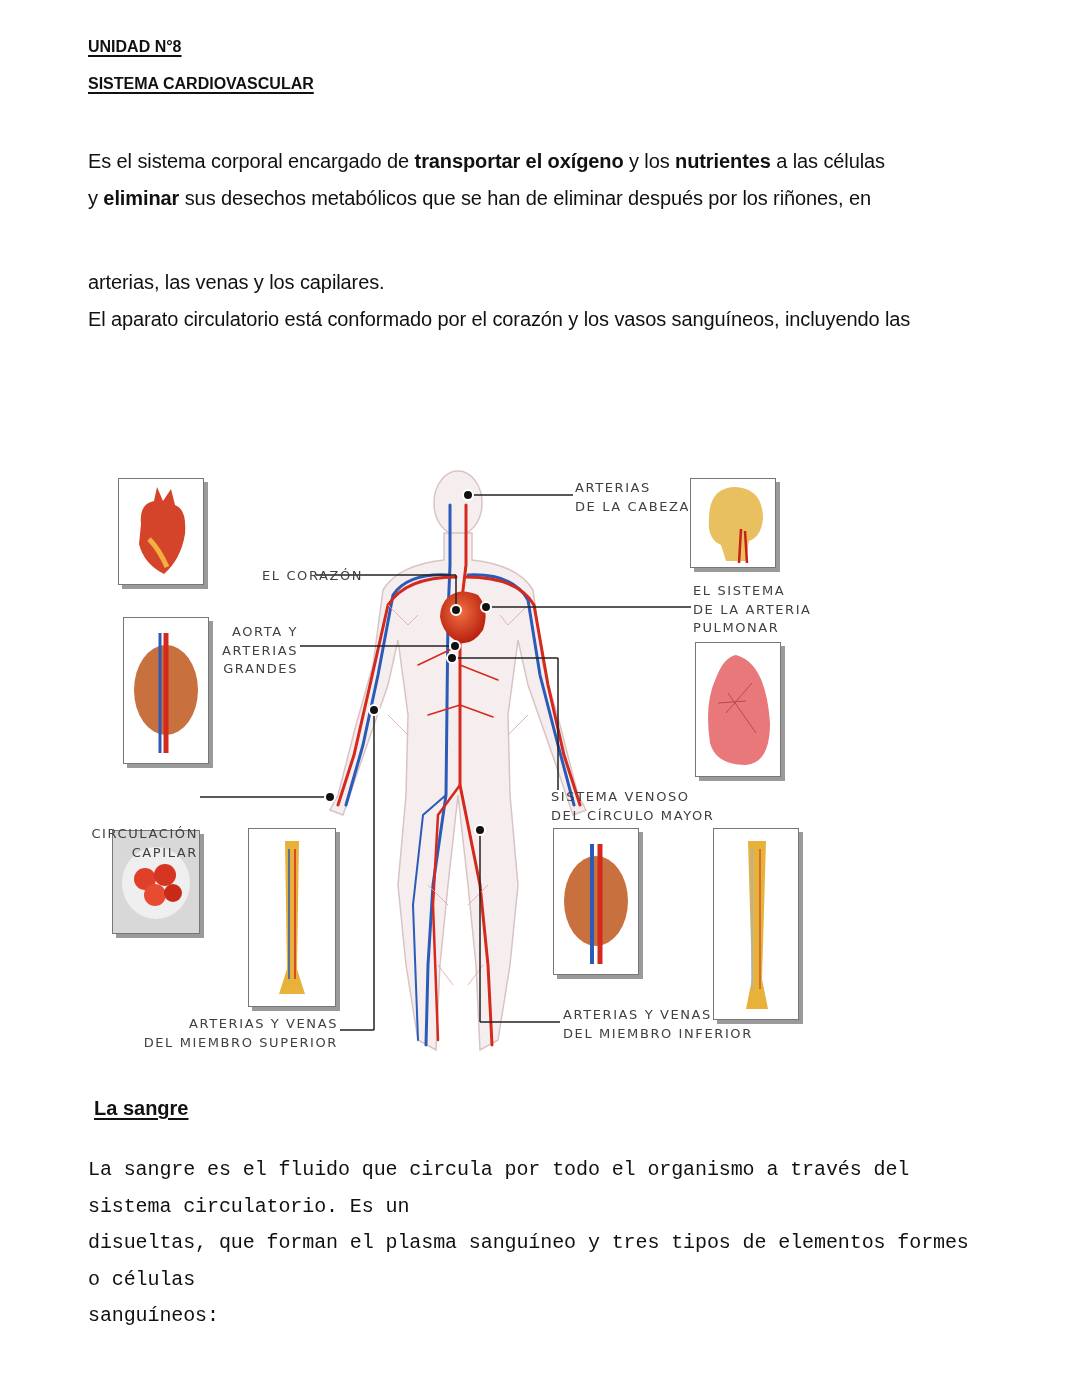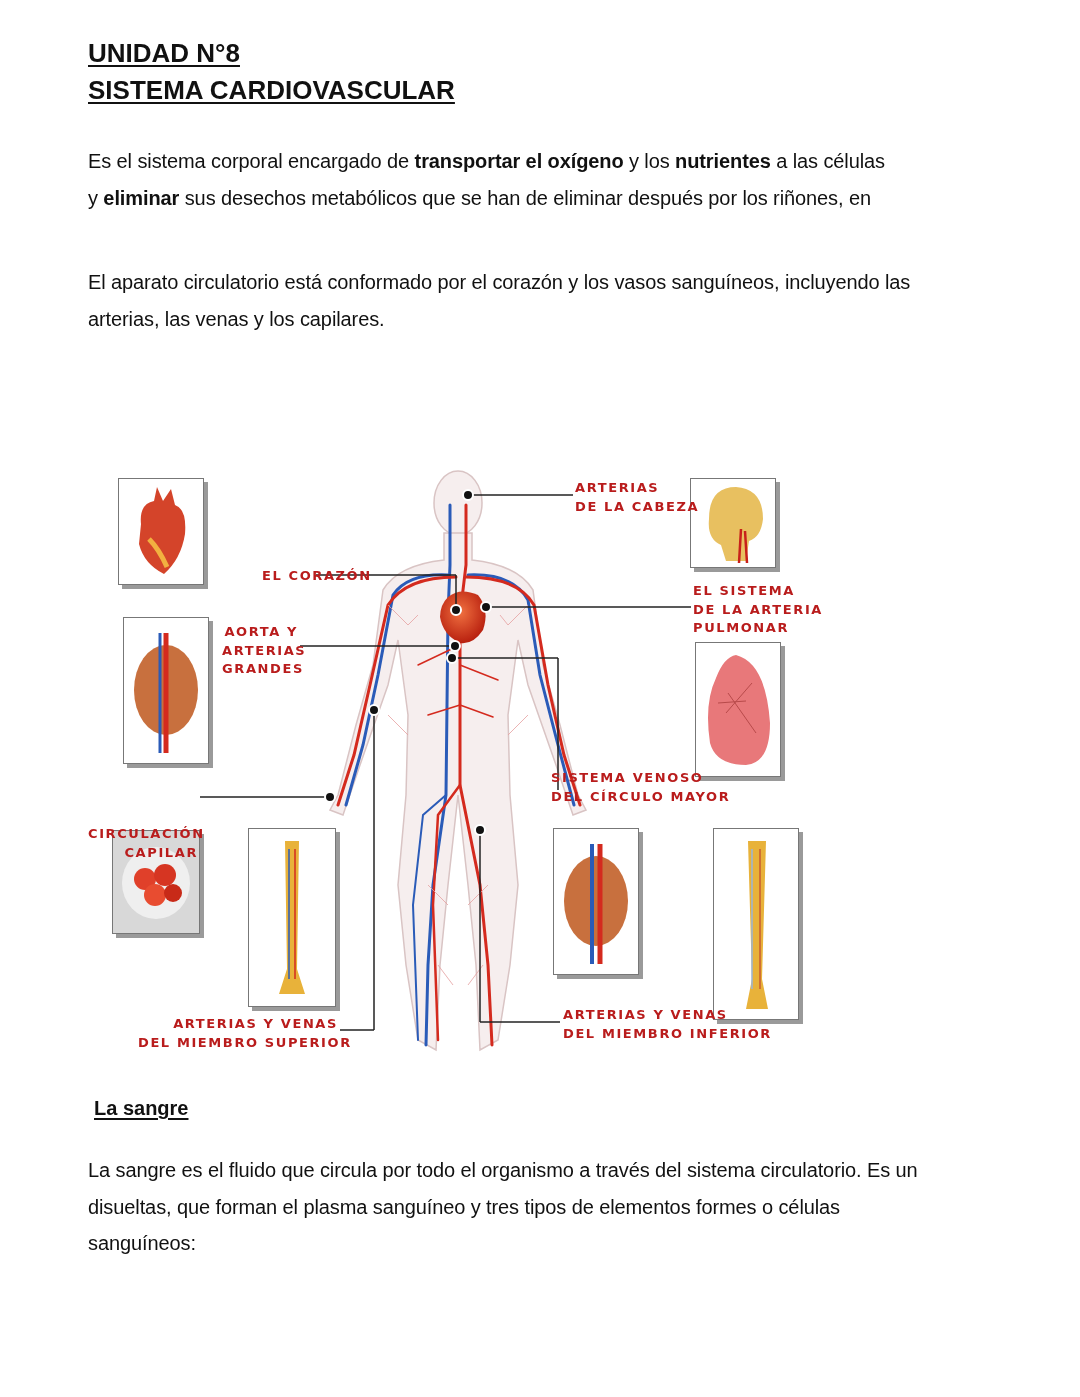--- a/index.html
+++ b/index.html
@@ -1,42 +1,42 @@
 <!DOCTYPE html>
 <html><head>
 <meta charset="utf-8">
 <style>
   html, body { margin: 0; padding: 0; background: #ffffff; }
   body { width: 1080px; height: 1397px; position: relative; overflow: hidden;
          font-family: "Liberation Sans", sans-serif; color: #111; }
-  .h { position: absolute; left: 88px; font-weight: bold; font-size: 26px;
+  .h { position: absolute; left: 88px; font-weight: bold; font-size: 16px;
        text-decoration: underline; text-decoration-thickness: 2px; text-underline-offset: 3px; }
   .p { position: absolute; left: 88px; font-size: 20px; line-height: 36.5px; width: 900px; letter-spacing: -0.1px; }
   .p b { font-weight: bold; }
   .diagram { position: absolute; left: 88px; top: 465px; width: 740px; height: 600px; }
-  .lbl { position: absolute; font-family: "DejaVu Sans", sans-serif; font-weight: bold;
-         font-size: 13px; letter-spacing: 1.6px; color: #b91c1c; line-height: 18.5px; white-space: nowrap; }
+  .lbl { position: absolute; font-family: "DejaVu Sans", sans-serif; font-weight: normal;
+         font-size: 13px; letter-spacing: 1.6px; color: #404040; line-height: 18.5px; white-space: nowrap; }
   .lbl.r { text-align: right; }
   .thumb { position: absolute; background: #fff; border: 1px solid #777;
            box-shadow: 4px 4px 0 #9a9a9a; }
 </style>
 </head>
 <body>
 
 <div class="h" style="top:38px;">UNIDAD N°8</div>
 <div class="h" style="top:75px;">SISTEMA CARDIOVASCULAR</div>
 
 <div class="p" style="top:143px;">
   <div><span>Es el sistema corporal encargado de </span><b>transportar el oxígeno</b><span> y los </span><b>nutrientes</b><span> a las células</span></div>
   <div><span>y </span><b>eliminar</b><span> sus desechos metabólicos que se han de eliminar después por los riñones, en</span></div>
 </div>
 
 <div class="p" style="top:264px;">
+  <div>arterias, las venas y los capilares.</div>
   <div>El aparato circulatorio está conformado por el corazón y los vasos sanguíneos, incluyendo las</div>
-  <div>arterias, las venas y los capilares.</div>
 </div>
 
 <div class="diagram">
   <svg width="740" height="600" viewBox="0 0 740 600" style="position:absolute;left:0;top:0;">
     <defs>
       <radialGradient id="heartG" cx="45%" cy="40%" r="60%">
         <stop offset="0%" stop-color="#f07040"></stop>
           <stop offset="100%" stop-color="#b8200f"></stop>
       </radialGradient>
     </defs>
@@ -173,30 +173,30 @@
     <div>ARTERIAS</div>
     <div>DE LA CABEZA</div>
   </div>
 
   <div class="lbl" style="left:605px;top:117px;">
     <div>EL SISTEMA</div>
     <div>DE LA ARTERIA</div>
     <div>PULMONAR</div>
   </div>
 
-  <div class="lbl" style="left:463px;top:304px;">
+  <div class="lbl" style="left:463px;top:323px;">
     <div>SISTEMA VENOSO</div>
     <div>DEL CÍRCULO MAYOR</div>
   </div>
 
   <div class="lbl" style="left:475px;top:541px;">
     <div>ARTERIAS Y VENAS</div>
     <div>DEL MIEMBRO INFERIOR</div>
   </div>
 </div>
 
 <div class="h" style="top:1097px;left:94px;font-size:20px;">La sangre</div>
 
-<div class="p" style="top:1152px;">
+<div class="p" style="top:1152px;font-family:Liberation Mono, monospace;">
   <div>La sangre es el fluido que circula por todo el organismo a través del sistema circulatorio. Es un</div>
   <div>disueltas, que forman el plasma sanguíneo y tres tipos de elementos formes o células</div>
   <div>sanguíneos:</div>
 </div>
 
 </body></html>

